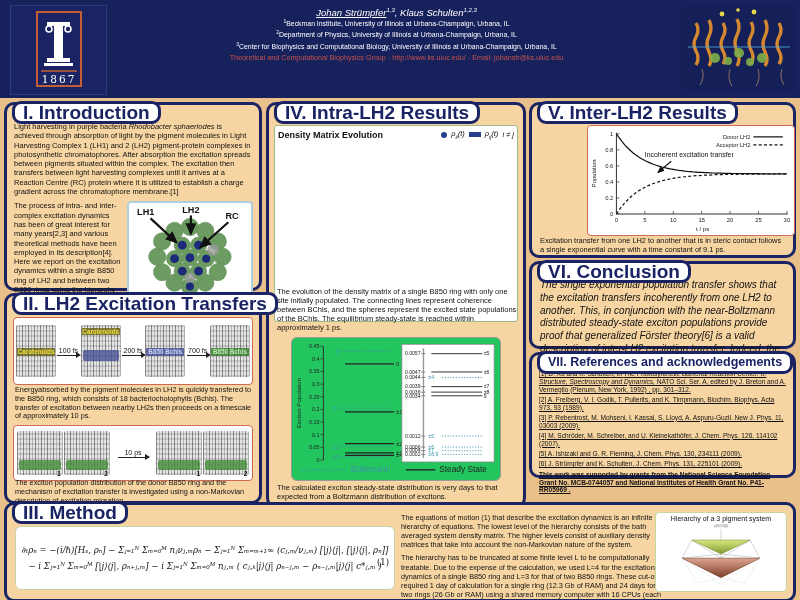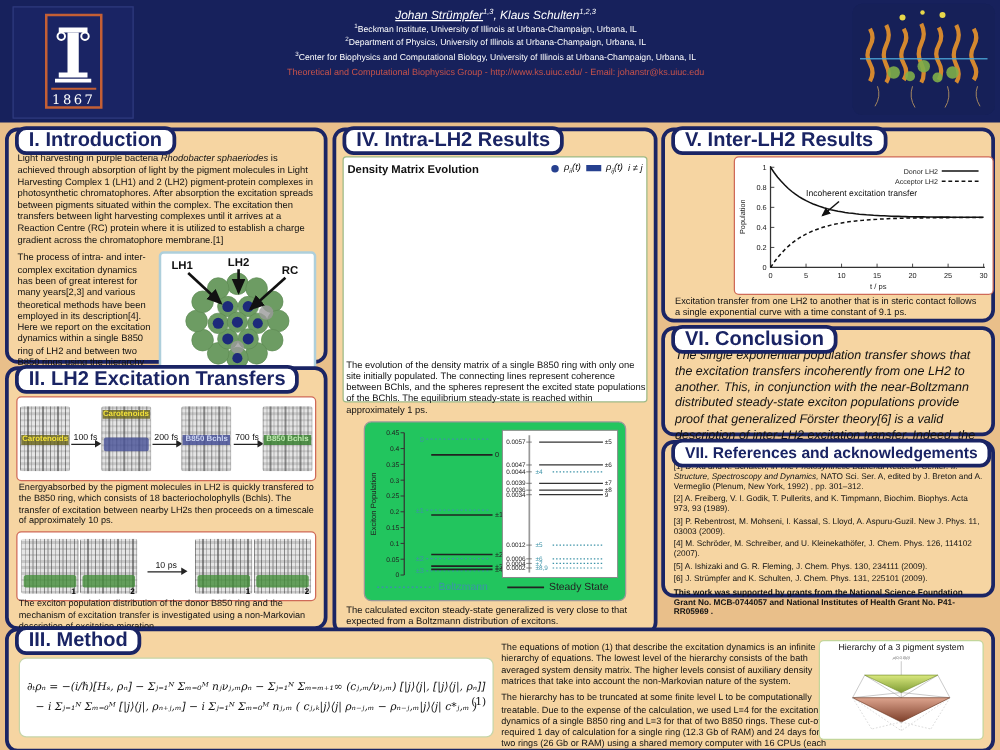--- a/index.html
+++ b/index.html
@@ -16,21 +16,21 @@
   #authors sup{font-size:6px;}
   .affil{font-size:6.9px;line-height:1.3;}
   .affil sup{font-size:5px;}
   #group-line{font-size:7.2px;color:#c5524b;margin-top:1px;}
   #protein-box{position:absolute;right:4px;top:3px;width:114px;height:89px;background:#162058;
     border-radius:8px;overflow:hidden;}
   
   .panel{position:absolute;background:#f6d5a2;border:3px solid #1a2464;border-radius:10px;
     box-sizing:border-box;}
   .pill{position:absolute;top:-4px;left:5px;background:#fff;border:3px solid #1a2464;
-    border-radius:9px;padding:0 8px;font-weight:bold;color:#1a2464;font-size:16px;
+    border-radius:9px;padding:0 8px;font-weight:bold;color:#1a2464;font-size:19px;
     line-height:17px;white-space:nowrap;z-index:3;}
   .pill.small{font-size:12.5px;}
   
   #sec1-body{padding:17px 6px 0 7px;font-size:7.5px;line-height:1.24;}
   #sec1-body p{margin:0 0 5px 0;}
   #intro-fig{float:right;width:122px;height:100px;margin:0 0 2px 4px;background:#fff;
     border:2px solid #aecfdb;border-radius:4px;}
   
   .strip{position:absolute;left:6px;right:6px;background:#fff;border:1.5px solid #cf6a58;
     border-radius:4px;display:flex;align-items:center;justify-content:space-around;padding:2px;}
@@ -383,21 +383,21 @@
           <text x="131" y="118.06666666666666" font-size="5.2" text-anchor="end" fill="#222">0.0002</text>
           <line x1="131.5" y1="116.26666666666667" x2="136" y2="116.26666666666667" stroke="#555" stroke-width="0.6"></line>
           <text x="139" y="118.06666666666666" font-size="5.2" fill="#3d93a8">±8,9</text>
           <line x1="153" y1="116.26666666666667" x2="195" y2="116.26666666666667" stroke="#3d93a8" stroke-width="0.9" stroke-dasharray="1.2,1.6"></line>
           <line x1="10" y1="132" x2="56" y2="132" stroke="#3d93a8" stroke-width="1.2" stroke-dasharray="1.5,2"></line>
           <text x="60" y="134.5" font-size="8.5" fill="#3d93a8">Boltzmann</text>
           <line x1="116" y1="132" x2="146" y2="132" stroke="#222222" stroke-width="1.4"></line>
           <text x="150" y="134.5" font-size="8.5" fill="#222222">Steady State</text>
         </svg>
     </div>
-    <div class="cap" style="top:378px;font-size:7.5px;">The calculated exciton steady-state generalized is very close to that expected from a Boltzmann distribution of excitons.</div>
+    <div class="cap" style="top:378px;font-size:7.5px;">The calculated exciton steady-state distribution is very days to that expected from a Boltzmann distribution of excitons.</div>
   </section>
 
   <section class="panel" style="left:529px;top:102px;width:267px;height:156px;">
     <div class="pill">V.  Inter-LH2 Results</div>
     <div id="inter-box">
       <svg id="inter-svg" viewBox="0 0 203 106" width="100%" height="100%">
           <defs>
             <marker id="arr2" markerWidth="7" markerHeight="7" refX="5" refY="2.6" orient="auto">
               <path d="M0,0 L6,2.6 L0,5.2 z" fill="#111"></path>
             </marker>
@@ -443,21 +443,21 @@
         </svg>
     </div>
     <div class="cap" style="top:132px;font-size:7.4px;">Excitation transfer from one LH2 to another that is in steric contact follows a single exponential curve with a time constant of 9.1 ps.</div>
   </section>
 
   <section class="panel" style="left:529px;top:261px;width:267px;height:88px;">
     <div class="pill">VI. Conclusion</div>
     <div id="sec6-body">The single exponential population transfer shows that the excitation transfers incoherently from one LH2 to another. This, in conjunction with the near-Boltzmann distributed steady-state exciton populations provide proof that generalized Förster theory[6] is a valid description of inter-LH2 excitation transfer. Indeed, the transfer time calculated by generalized Förster theory is 10.4 ps, compared to 9.1 ps calculated using the hierarchy equations of motion.</div>
   </section>
 
-  <section class="panel" style="left:529px;top:352px;width:267px;height:126px;">
+  <section class="panel" style="left:529px;top:352px;width:267px;height:126px;text-decoration:underline;">
     <div class="pill small">VII. References and acknowledgements</div>
     <div id="sec7-body">
       <div class="ref"><span>[1] D. Xu and K. Schulten, in </span><span class="it">The Photosynthetic Bacterial Reaction Center: II. Structure, Spectroscopy and Dynamics,</span><span> NATO Sci. Ser. A, edited by J. Breton and A. Vermeglio (Plenum, New York, 1992) , pp. 301–312.</span></div>
       <div class="ref"><span>[2] A. Freiberg, V. I. Godik, T. Pullerits, and K. Timpmann, Biochim. Biophys. Acta 973, 93 (1989).</span></div>
       <div class="ref"><span>[3] P. Rebentrost, M. Mohseni, I. Kassal, S. Lloyd, A. Aspuru-Guzil. New J. Phys.  11, 03003 (2009).</span></div>
       <div class="ref"><span>[4] M. Schröder, M. Schreiber, and U. Kleinekathöfer, J. Chem. Phys. 126, 114102 (2007).</span></div>
       <div class="ref"><span>[5] A. Ishizaki and G. R. Fleming, J. Chem. Phys. 130, 234111 (2009).</span></div>
       <div class="ref"><span>[6] J. Strümpfer and K. Schulten, J. Chem. Phys. 131, 225101 (2009).</span></div>
       <div id="ack">This work was supported by grants from the National Science Foundation  Grant No. MCB-0744057  and National Institutes of Health  Grant No. P41-RR05969 .</div>
     </div>

